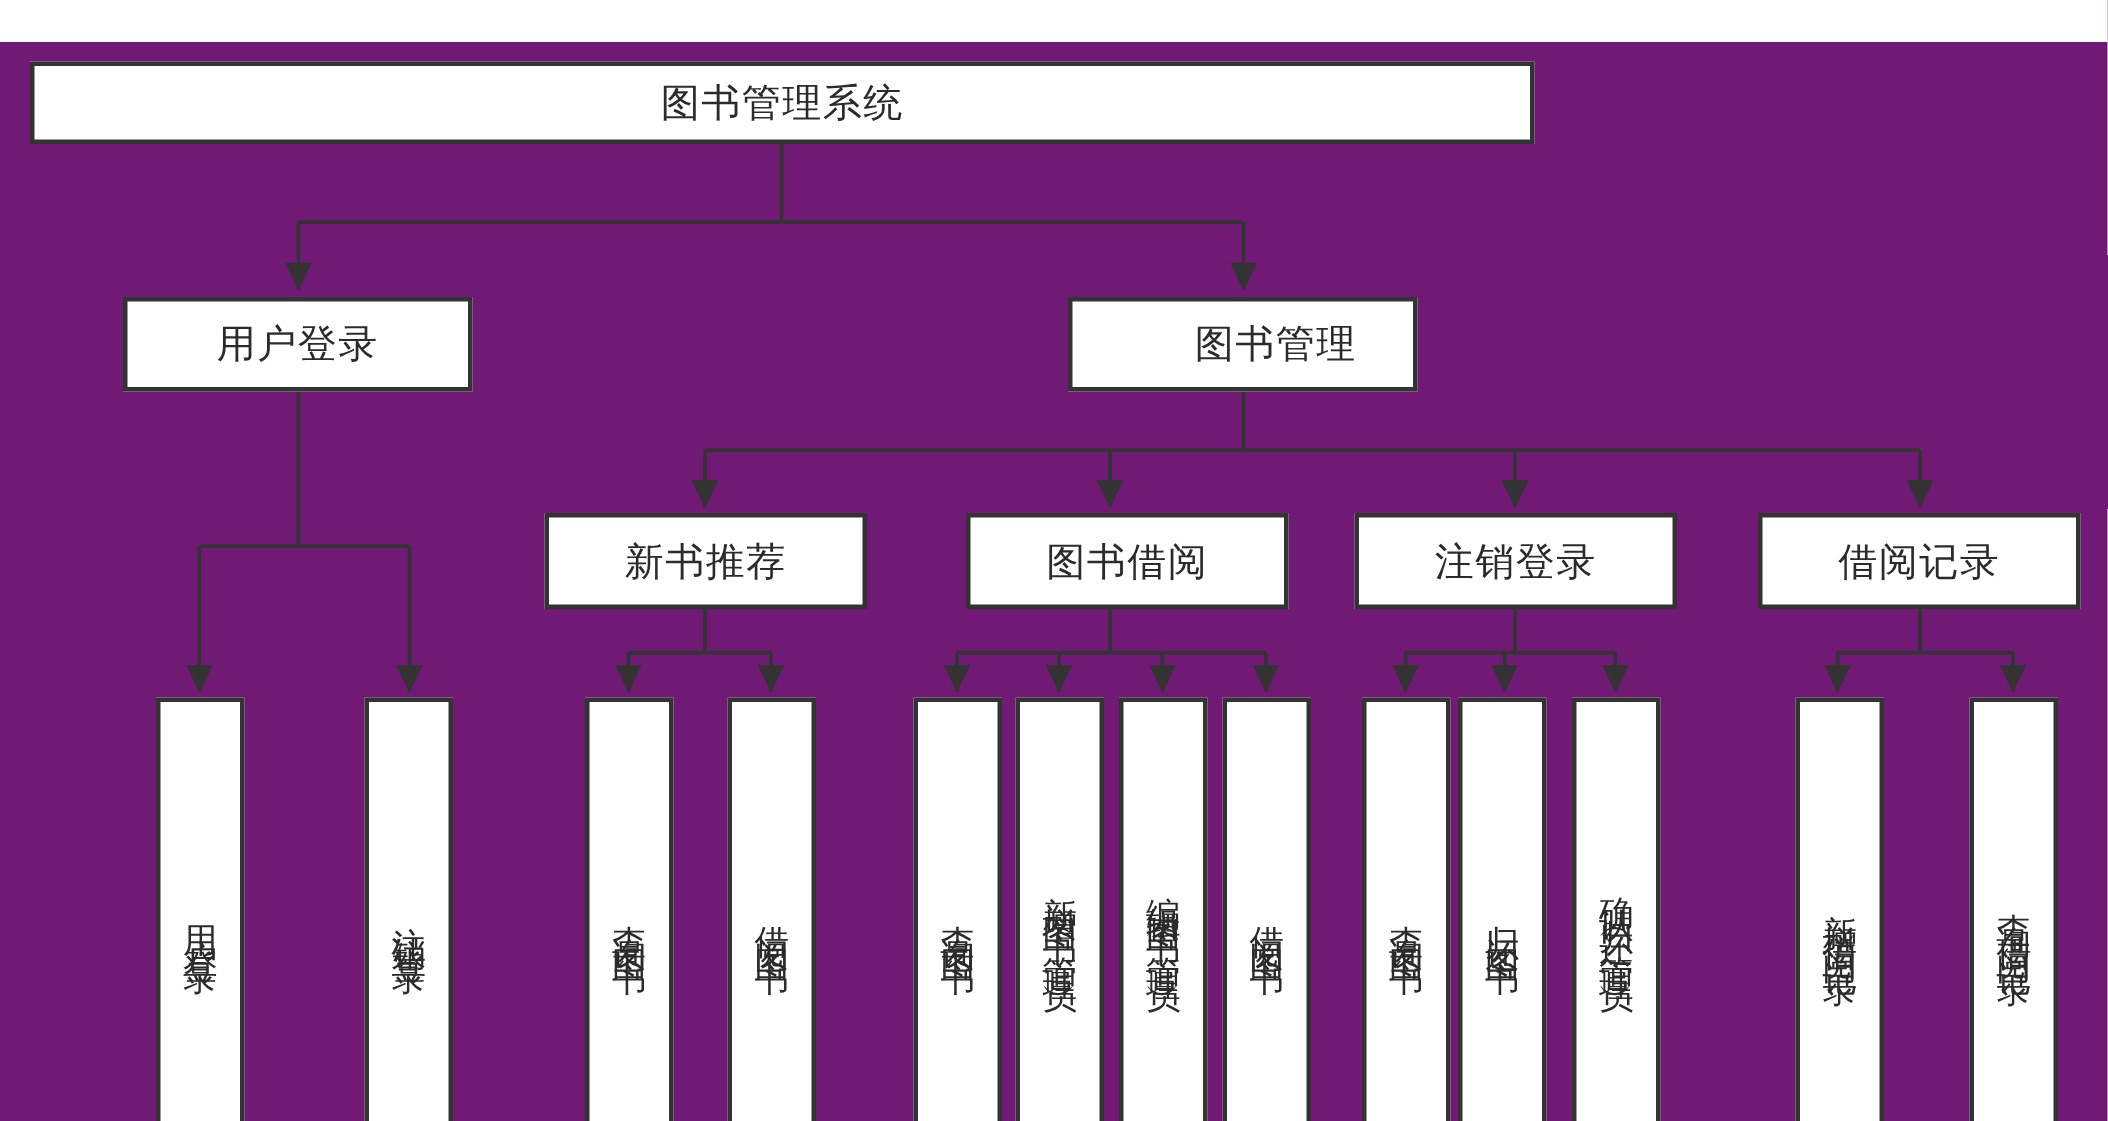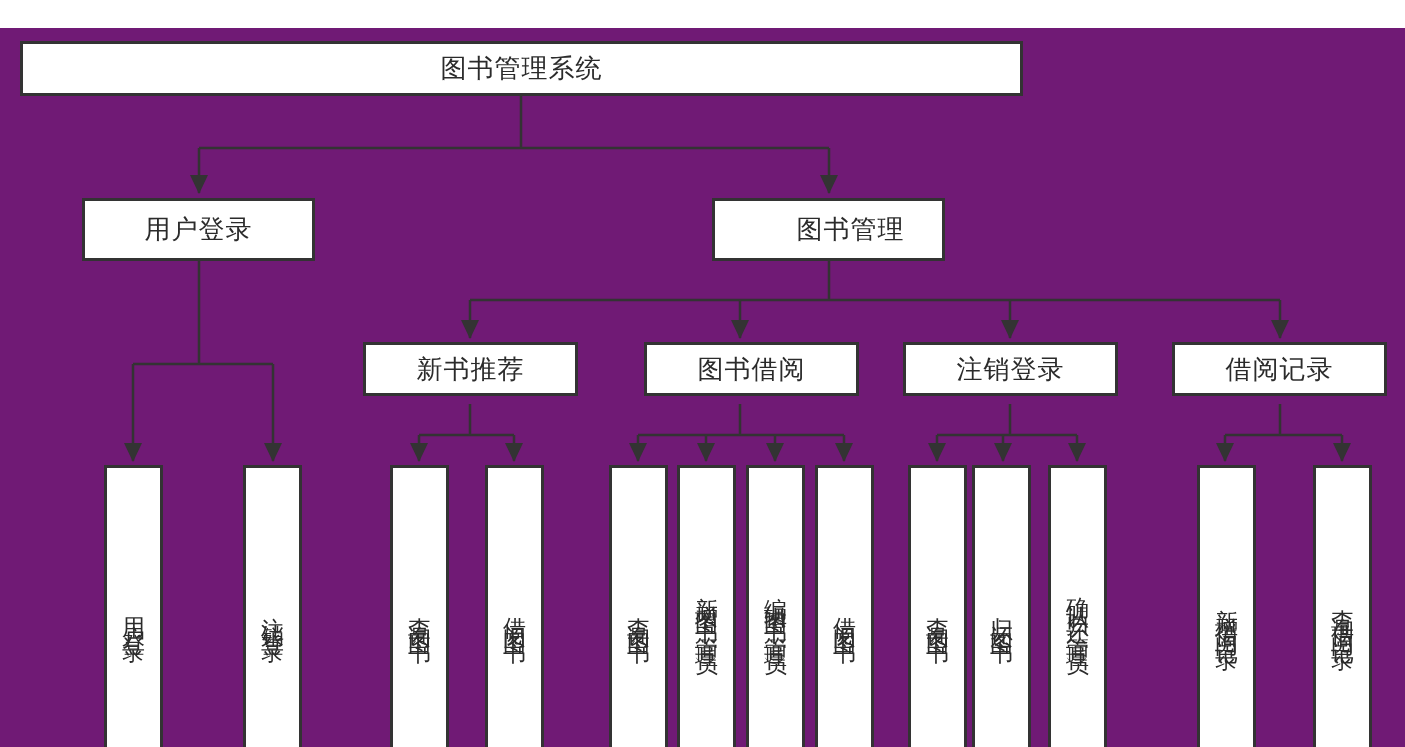--- a/index.html
+++ b/index.html
@@ -34,21 +34,21 @@
     color: #2b2b2b;
   }
   .hlabel {
     font-size: 26px;
     letter-spacing: 1px;
     white-space: nowrap;
   }
   .root  { left: 20px;  top: 13px;  width: 1003px; height: 55px; }
   .lvl2a { left: 82px;  top: 170px; width: 233px;  height: 63px; }
   .lvl2b { left: 712px; top: 170px; width: 233px;  height: 63px; padding-left: 44px; }
-  .lvl3  { top: 314px;  height: 54px; width: 215px; }
+  .lvl3  { top: 314px;  height: 64px; width: 215px; }
   .l3a { left: 363px; }
   .l3b { left: 644px; }
   .l3c { left: 903px; }
   .l3d { left: 1172px; }
   .leaf { top: 437px; height: 299px; width: 59px; }
   .vlabel {
     writing-mode: vertical-lr;
     text-orientation: upright;
     font-size: 23px;
     letter-spacing: 8px;

